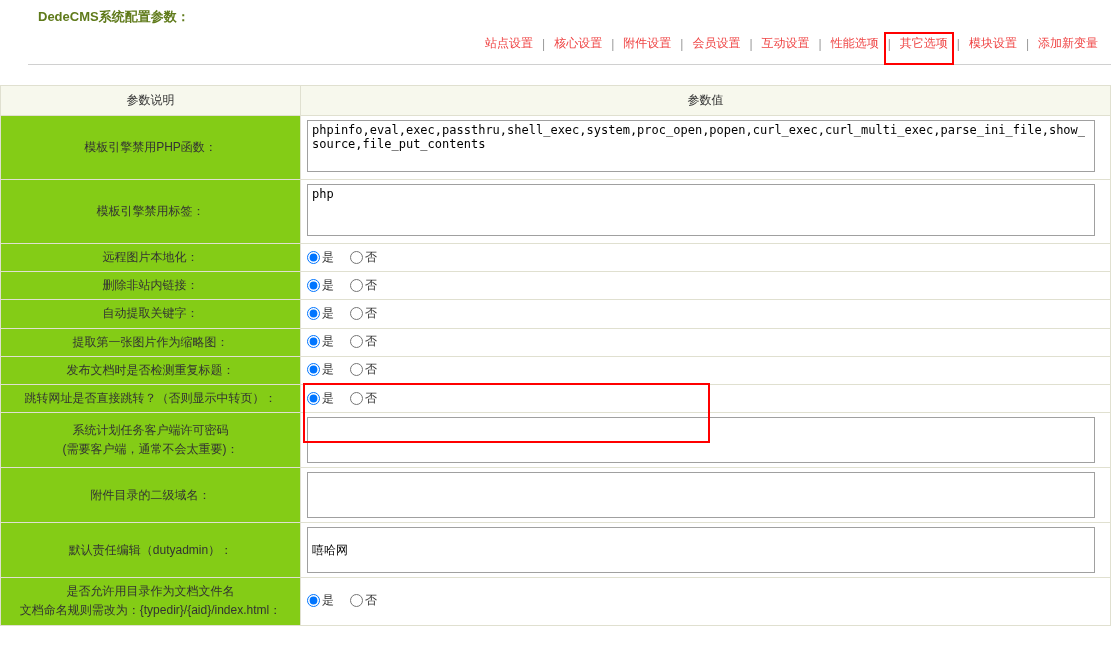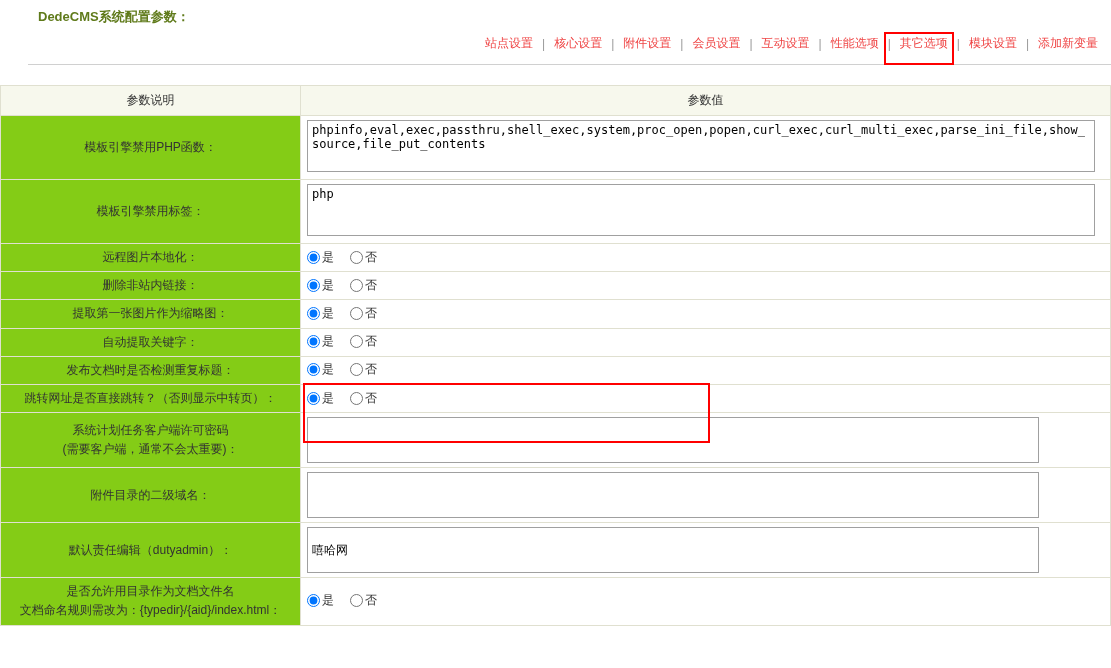--- a/index.html
+++ b/index.html
@@ -96,21 +96,21 @@
       border: 1px solid #a0a0a0;
       resize: none;
     }
     input.text-small {
       width: 350px;
       padding: 2px 4px;
       border: 1px solid #a0a0a0;
       font-size: 12px;
     }
     input.text-wide {
-      width: 732px;
+      width: 788px;
       padding: 15px 4px;
       border: 1px solid #a0a0a0;
       font-size: 12px;
     }
     .radio-group {
       display: inline-flex;
       align-items: center;
       gap: 4px;
     }
     .radio-group label {
@@ -196,45 +196,45 @@
             </label>
         <label>
               <input type="radio" name="del_nonsite" style=""> 
               <span>否</span>
             </label>
       </span>
     </td>
   </tr>
 
   <tr>
+    <td class="label">自动提取关键字：</td>
+    <td class="value">
+      <span class="radio-group">
+        <label>
+              <input type="radio" name="auto_kw" checked="" style=""> 
+              <span>是</span>
+            </label>
+        <label>
+              <input type="radio" name="auto_kw" style=""> 
+              <span>否</span>
+            </label>
+      </span>
+    </td>
+  </tr>
+
+  <tr>
     <td class="label">提取第一张图片作为缩略图：</td>
     <td class="value">
       <span class="radio-group">
         <label>
               <input type="radio" name="first_img" checked="" style=""> 
               <span>是</span>
             </label>
         <label>
               <input type="radio" name="first_img" style=""> 
-              <span>否</span>
-            </label>
-      </span>
-    </td>
-  </tr>
-
-  <tr>
-    <td class="label">自动提取关键字：</td>
-    <td class="value">
-      <span class="radio-group">
-        <label>
-              <input type="radio" name="auto_kw" checked="" style=""> 
-              <span>是</span>
-            </label>
-        <label>
-              <input type="radio" name="auto_kw" style=""> 
               <span>否</span>
             </label>
       </span>
     </td>
   </tr>
 
 
   <tr>
     <td class="label">发布文档时是否检测重复标题：</td>
     <td class="value">

